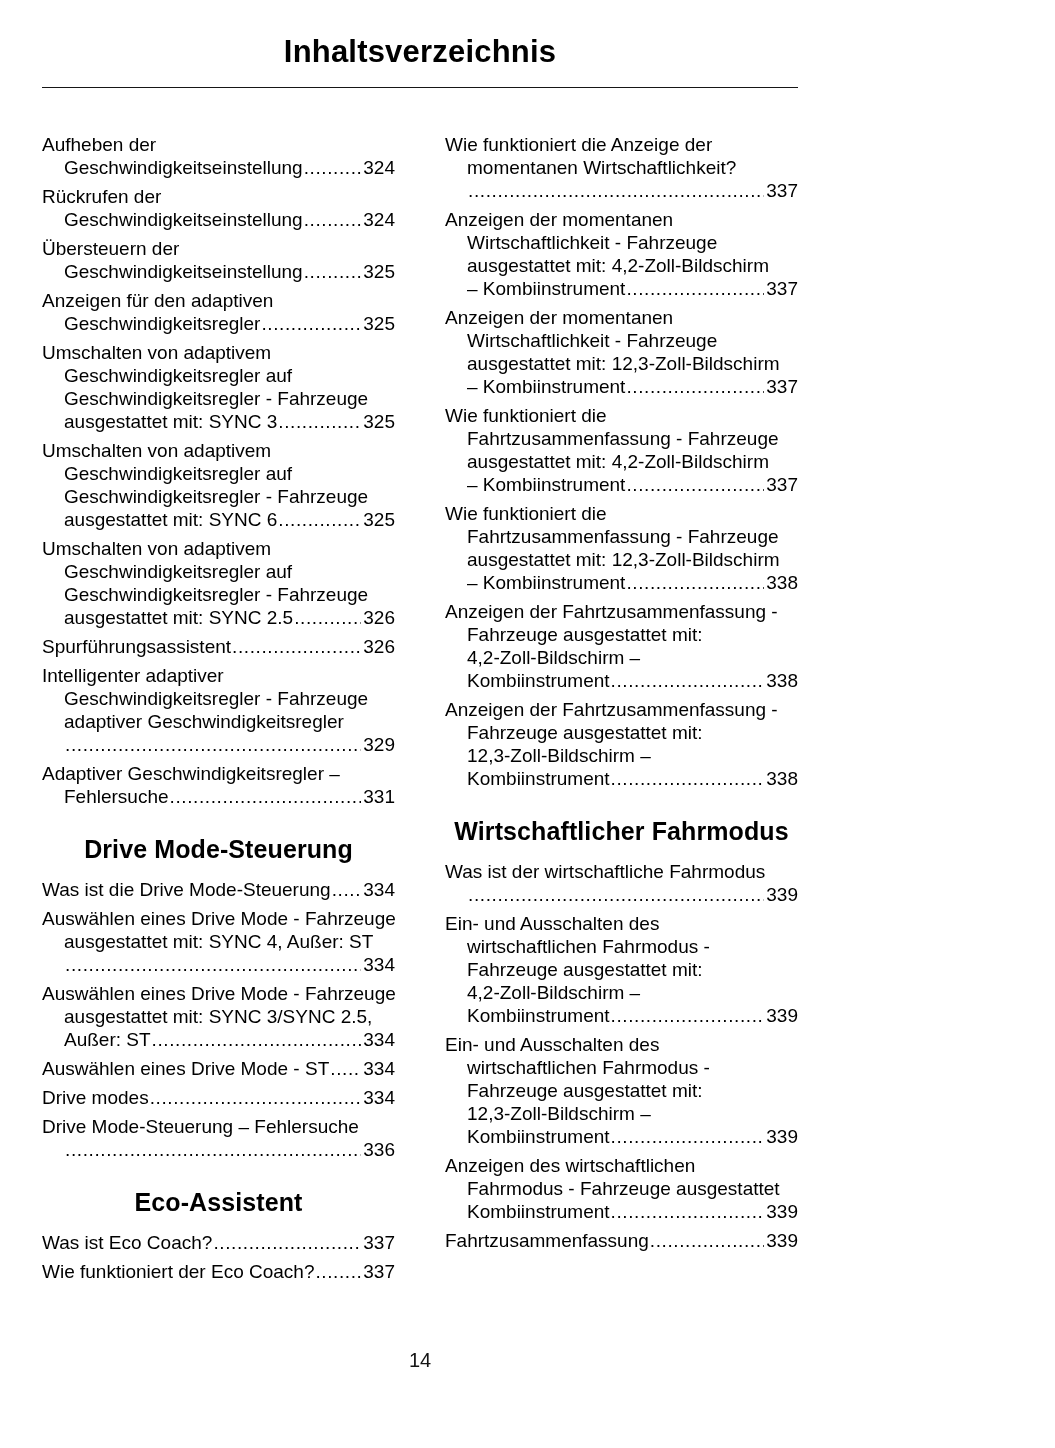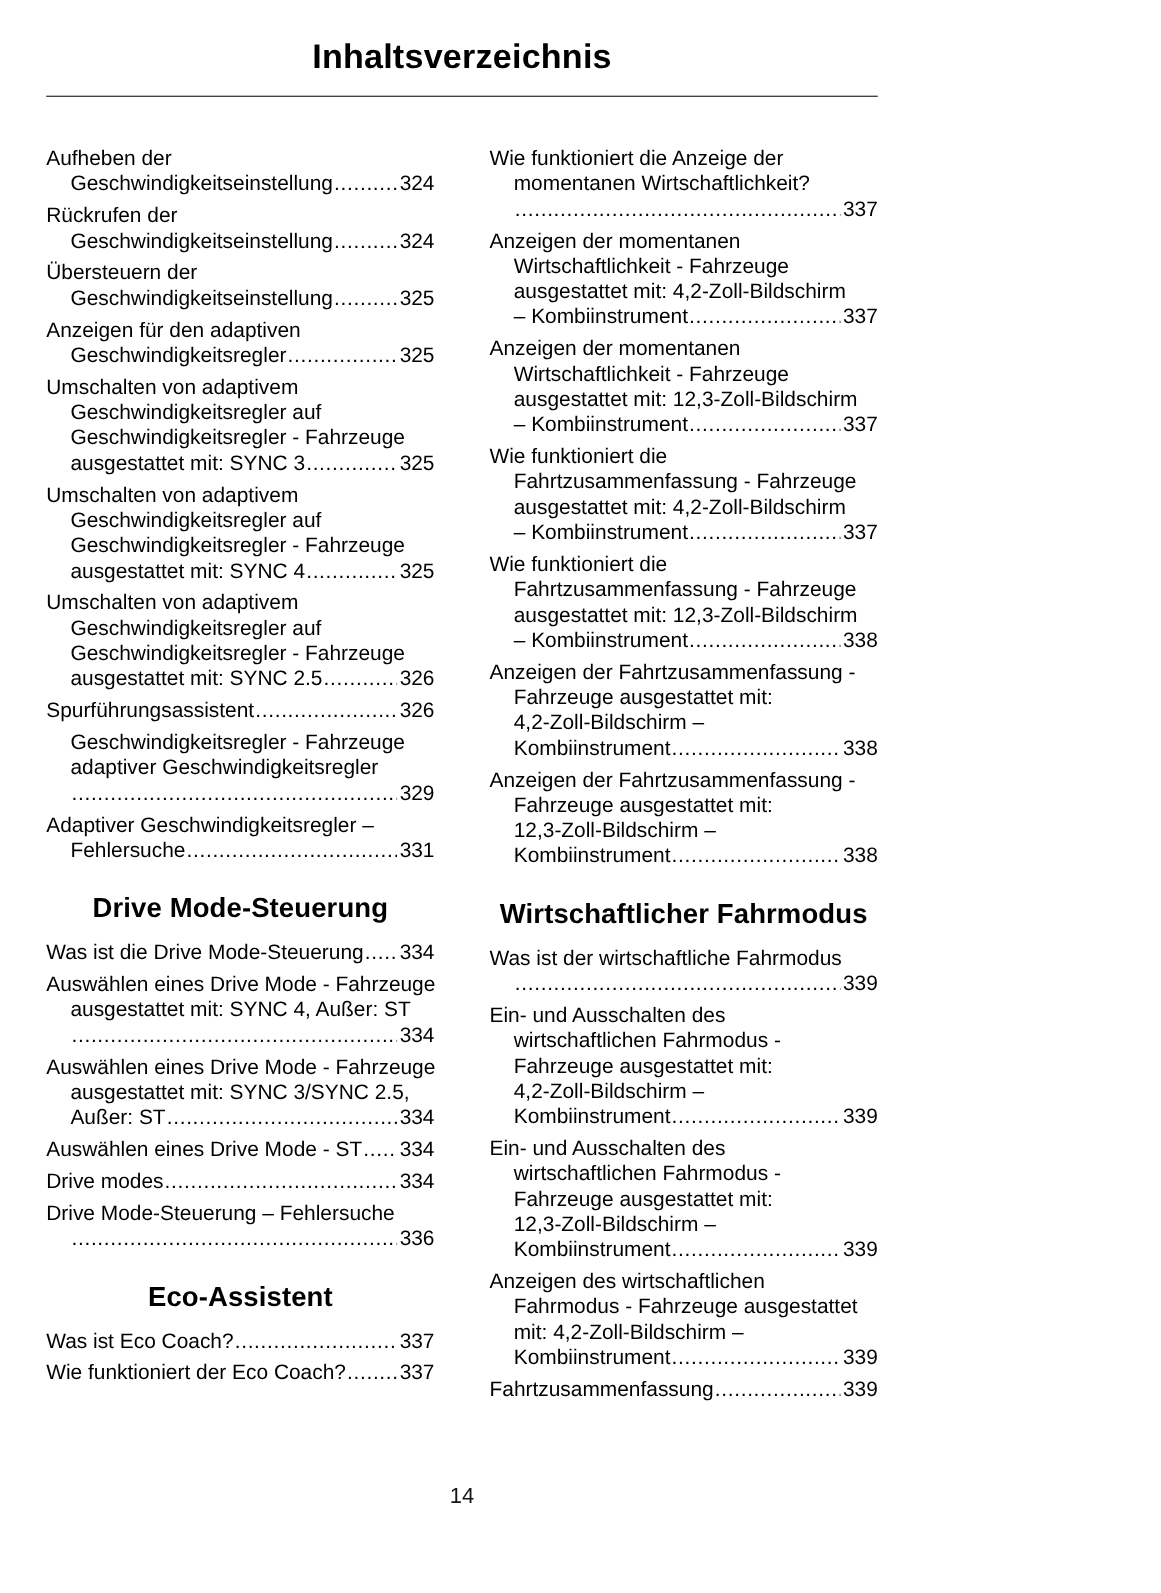--- a/index.html
+++ b/index.html
@@ -121,21 +121,21 @@
             <span class="toc-text">ausgestattet mit: SYNC 3</span>
             <span class="leader"></span>
             <span class="page-num">325</span>
           </div>
         </div>
         <div class="toc-entry">
           <div class="toc-line">Umschalten von adaptivem</div>
           <div class="toc-line cont">Geschwindigkeitsregler auf</div>
           <div class="toc-line cont">Geschwindigkeitsregler - Fahrzeuge</div>
           <div class="toc-line leader-row cont">
-            <span class="toc-text">ausgestattet mit: SYNC 4</span>
+            <span class="toc-text">ausgestattet mit: SYNC 6</span>
             <span class="leader"></span>
             <span class="page-num">325</span>
           </div>
         </div>
         <div class="toc-entry">
           <div class="toc-line">Umschalten von adaptivem</div>
           <div class="toc-line cont">Geschwindigkeitsregler auf</div>
           <div class="toc-line cont">Geschwindigkeitsregler - Fahrzeuge</div>
           <div class="toc-line leader-row cont">
             <span class="toc-text">ausgestattet mit: SYNC 2.5</span>
@@ -144,20 +144,21 @@
           </div>
         </div>
         <div class="toc-entry">
           <div class="toc-line leader-row">
             <span class="toc-text">Spurführungsassistent</span>
             <span class="leader"></span>
             <span class="page-num">326</span>
           </div>
         </div>
         <div class="toc-entry">
+          <div class="toc-line">Intelligenter adaptiver</div>
           <div class="toc-line cont">Geschwindigkeitsregler - Fahrzeuge</div>
           <div class="toc-line cont">adaptiver Geschwindigkeitsregler</div>
           <div class="toc-line leader-row cont">
             <span class="toc-text"></span>
             <span class="leader"></span>
             <span class="page-num">329</span>
           </div>
         </div>
         <div class="toc-entry">
           <div class="toc-line">Adaptiver Geschwindigkeitsregler –</div>
@@ -328,21 +329,20 @@
           <div class="toc-line cont">12,3-Zoll-Bildschirm –</div>
           <div class="toc-line leader-row cont">
             <span class="toc-text">Kombiinstrument</span>
             <span class="leader"></span>
             <span class="page-num">339</span>
           </div>
         </div>
         <div class="toc-entry">
           <div class="toc-line">Anzeigen des wirtschaftlichen</div>
           <div class="toc-line cont">Fahrmodus - Fahrzeuge ausgestattet</div>
-          <div class="toc-line cont">mit: 4,2-Zoll-Bildschirm –</div>
           <div class="toc-line leader-row cont">
             <span class="toc-text">Kombiinstrument</span>
             <span class="leader"></span>
             <span class="page-num">339</span>
           </div>
         </div>
         <div class="toc-entry">
           <div class="toc-line leader-row">
             <span class="toc-text">Fahrtzusammenfassung</span>
             <span class="leader"></span>

